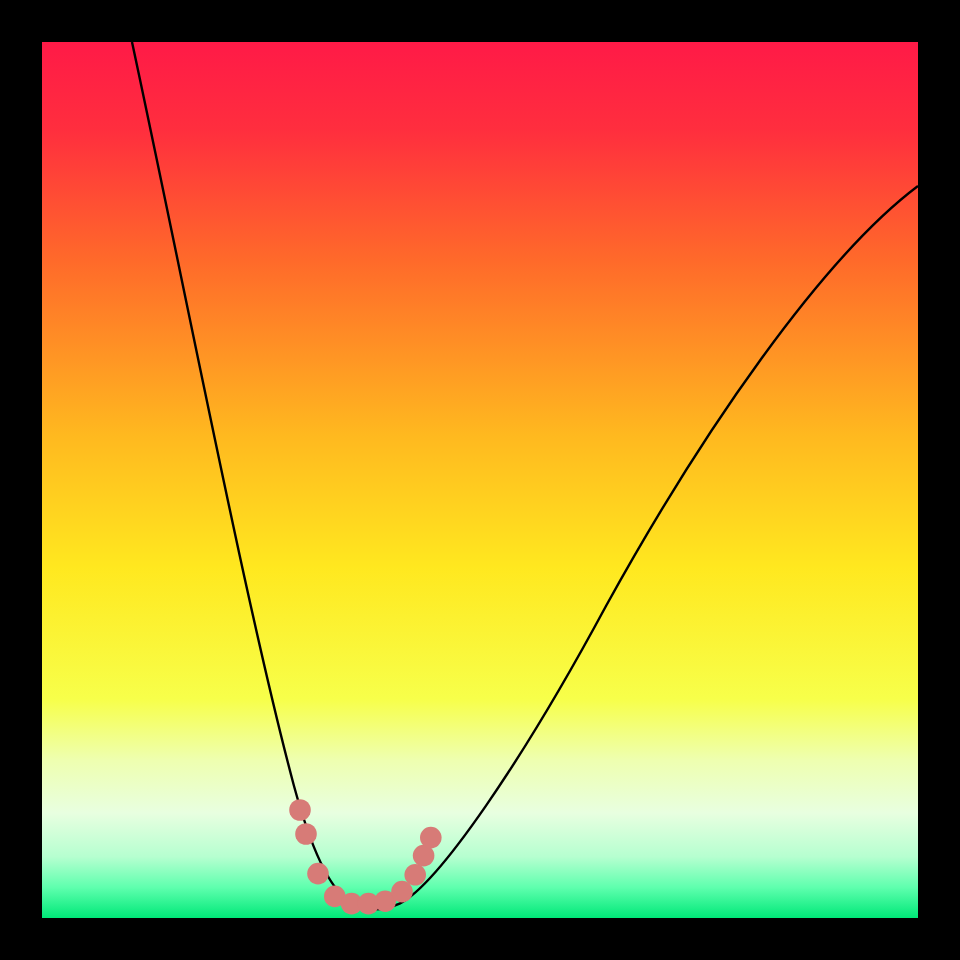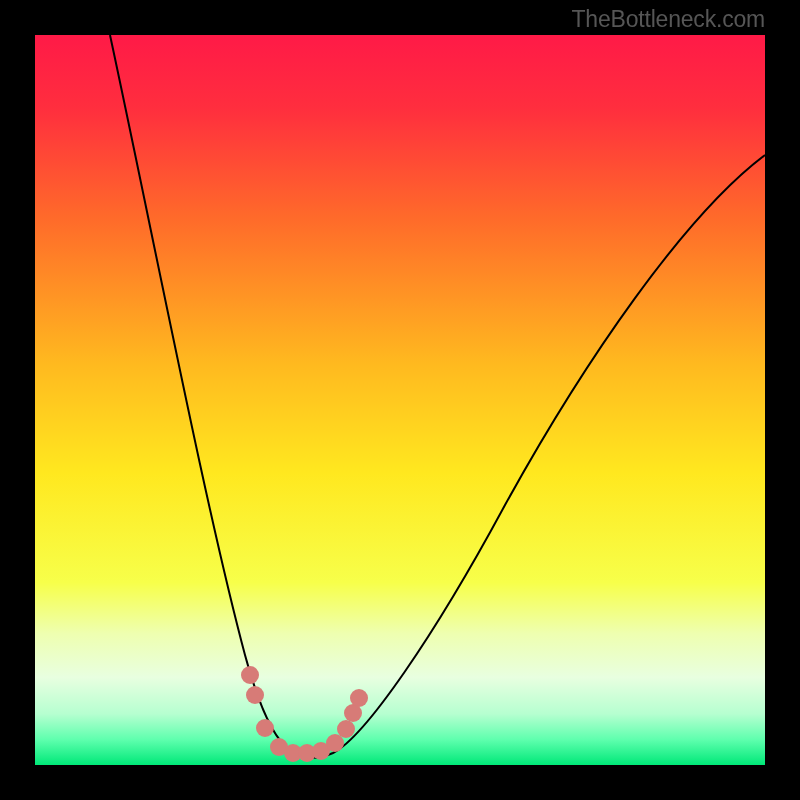--- a/index.html
+++ b/index.html
@@ -86,14 +86,13 @@
           <circle cx="258" cy="718" r="9" fill="#d77b77"></circle>
           <circle cx="272" cy="718" r="9" fill="#d77b77"></circle>
           <circle cx="286" cy="716" r="9" fill="#d77b77"></circle>
           <circle cx="300" cy="708" r="9" fill="#d77b77"></circle>
           <circle cx="311" cy="694" r="9" fill="#d77b77"></circle>
           <circle cx="318" cy="678" r="9" fill="#d77b77"></circle>
           <circle cx="324" cy="663" r="9" fill="#d77b77"></circle>
         </g>
     </svg>
   </div>
-  <div class="watermark">TheBottleneck.com</div>
 </div>
 
 </body></html>

